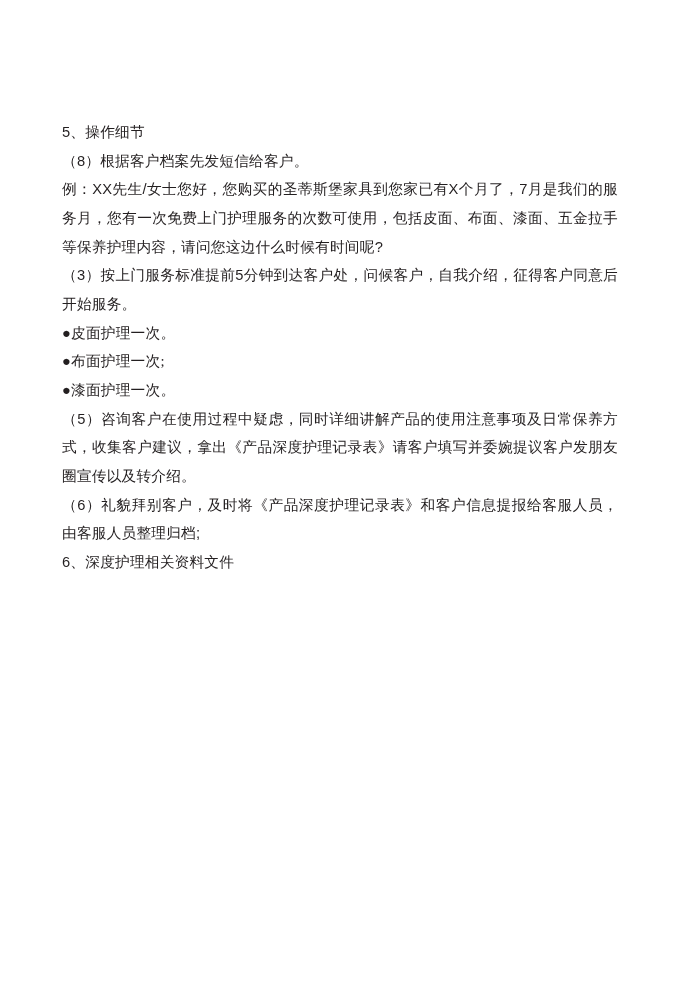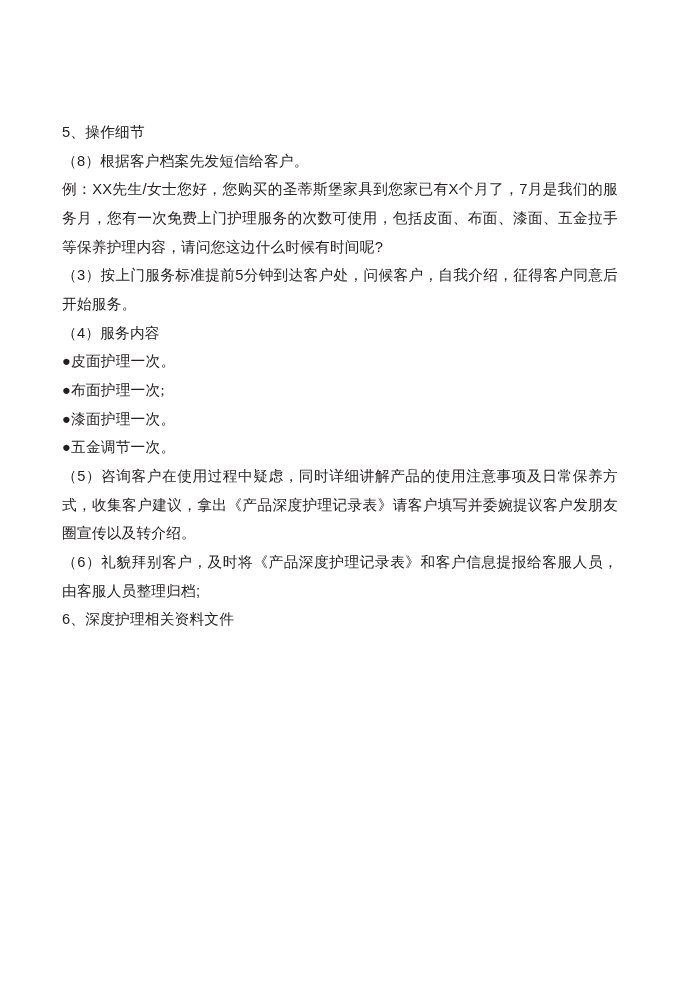--- a/index.html
+++ b/index.html
@@ -51,29 +51,27 @@
 
     <p class="para">5、操作细节</p>
 
     <p class="para">（8）根据客户档案先发短信给客户。</p>
 
     <p class="para">例：XX先生/女士您好，您购买的圣蒂斯堡家具到您家已有X个月了，7月是我们的服务月，您有一次免费上门护理服务的次数可使用，包括皮面、布面、漆面、五金拉手等保养护理内容，请问您这边什么时候有时间呢?</p>
 
 
     <p class="para gap-md">（3）按上门服务标准提前5分钟到达客户处，问候客户，自我介绍，征得客户同意后开始服务。</p>
 
-    <p class="para gap-md">（4）服务内容</p>
 
     <p class="bullet-line">●皮面护理一次。</p>
 
     <p class="bullet-line">●布面护理一次;</p>
 
     <p class="bullet-line">●漆面护理一次。</p>
 
-    <p class="bullet-line">●五金调节一次。</p>
 
     <p class="para gap-md">（5）咨询客户在使用过程中疑虑，同时详细讲解产品的使用注意事项及日常保养方式，收集客户建议，拿出《产品深度护理记录表》请客户填写并委婉提议客户发朋友圈宣传以及转介绍。</p>
 
     <p class="para gap-md">（6）礼貌拜别客户，及时将《产品深度护理记录表》和客户信息提报给客服人员，由客服人员整理归档;</p>
 
     <p class="para gap-md">6、深度护理相关资料文件</p>
 
   </div>
 </div>
 

